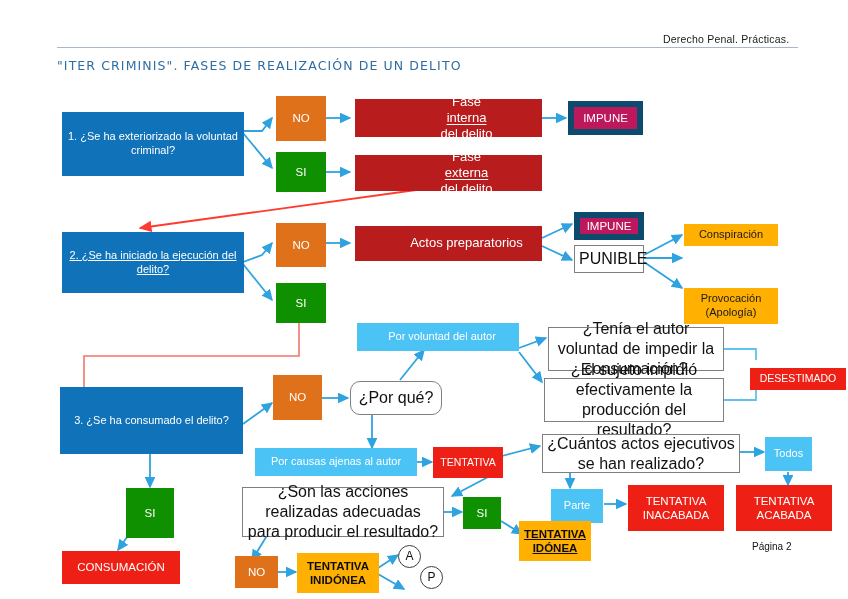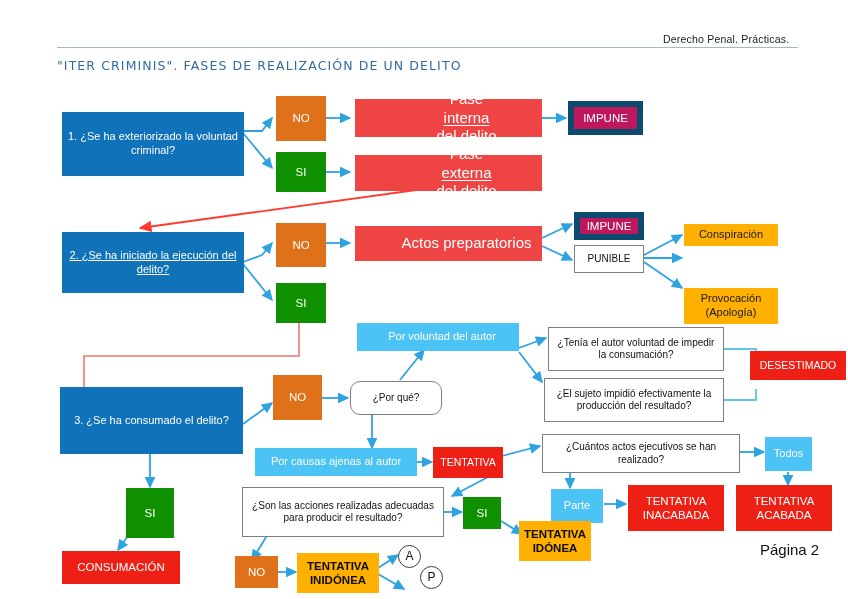--- a/index.html
+++ b/index.html
@@ -40,33 +40,33 @@
     justify-content:center;
     text-align:center;
     box-sizing:border-box;
     line-height:1.25;
     padding:2px 4px;
   }
   .node span{display:block;width:100%;}
   .n-blue   {background:#1072b8;color:#ffffff;font-size:11px;}
   .n-orange {background:#e0711b;color:#ffffff;font-size:11.5px;}
   .n-green  {background:#0f9000;color:#ffffff;font-size:11.5px;}
-  .n-yellow {background:#ef4444;color:#ffffff;font-size:15px;padding-left:40px;}
+  .n-yellow {background:#b91c1c;color:#ffffff;font-size:13px;padding-left:40px;}
   .n-black  {background:#be185d;color:#ffffff;font-size:11.5px;border:6px solid #0c4a6e;}
-  .n-white  {background:#ffffff;color:#111111;font-size:10px;border:1.2px solid #7f7f7f;}
+  .n-white  {background:#ffffff;color:#111111;font-size:16px;border:1.2px solid #7f7f7f;}
   .n-amber  {background:#ffb000;color:#1a1a1a;font-size:11px;}
   .n-amber-b{background:#ffb000;color:#0d0d0d;font-size:11.5px;font-weight:bold;}
   .n-red    {background:#ee2015;color:#ffffff;font-size:11.5px;}
   .n-ltblue {background:#4cc3f5;color:#ffffff;font-size:11px;}
   .n-circle {
     background:#ffffff;color:#111111;font-size:12px;
     border:1.2px solid #3c3c3c;border-radius:50%;
   }
   .pagenum{
-    position:absolute;font-size:15px;color:#111;margin-left:8px;
+    position:absolute;font-size:10px;color:#111;
   }
   u{text-decoration:underline;text-underline-offset:2px;}
   svg.links{position:absolute;left:0;top:0;width:848px;height:599px;pointer-events:none;}
 </style>
 </head>
 <body>
 
 <div id="canvas">
 
   <div class="hdr-text" style="left:663px;top:33px;">Derecho Penal. Prácticas.</div>
@@ -244,21 +244,21 @@
   </div>
 
   <div class="node n-white" style="left:548px;top:327px;width:176px;height:44px;">
     <span>¿Tenía el autor voluntad de impedir la consumación?</span>
   </div>
 
   <div class="node n-white" style="left:544px;top:378px;width:180px;height:44px;">
     <span>¿El sujeto impidió efectivamente la producción del resultado?</span>
   </div>
 
-  <div class="node n-red" style="left:750px;top:351px;width:96px;height:29px;">
+  <div class="node n-red" style="left:750px;top:368px;width:96px;height:22px;">
     <span style="font-size:10.5px;">DESESTIMADO</span>
   </div>
 
   <div class="node n-red" style="left:433px;top:447px;width:70px;height:31px;">
     <span style="font-size:10.5px;">TENTATIVA</span>
   </div>
 
   <div class="node n-white" style="left:542px;top:434px;width:198px;height:39px;">
     <span>¿Cuántos actos ejecutivos se han realizado?</span>
   </div>
@@ -284,21 +284,21 @@
   </div>
 
   <div class="node n-green" style="left:463px;top:497px;width:38px;height:32px;">
     <span>SI</span>
   </div>
 
   <div class="node n-orange" style="left:235px;top:556px;width:43px;height:32px;">
     <span>NO</span>
   </div>
 
-  <div class="node n-amber-b" style="left:519px;top:521px;width:72px;height:40px;">
+  <div class="node n-amber-b" style="left:519px;top:521px;width:72px;height:40px;text-decoration:underline;">
     <span>TENTATIVA IDÓNEA</span>
   </div>
 
   <div class="node n-amber-b" style="left:297px;top:553px;width:82px;height:40px;flex-direction:column;">
     <span>TENTATIVA</span>
     <span>INIDÓNEA</span>
   </div>
 
   <div class="node n-circle" style="left:398px;top:545px;width:23px;height:23px;">
     <span>A</span>

